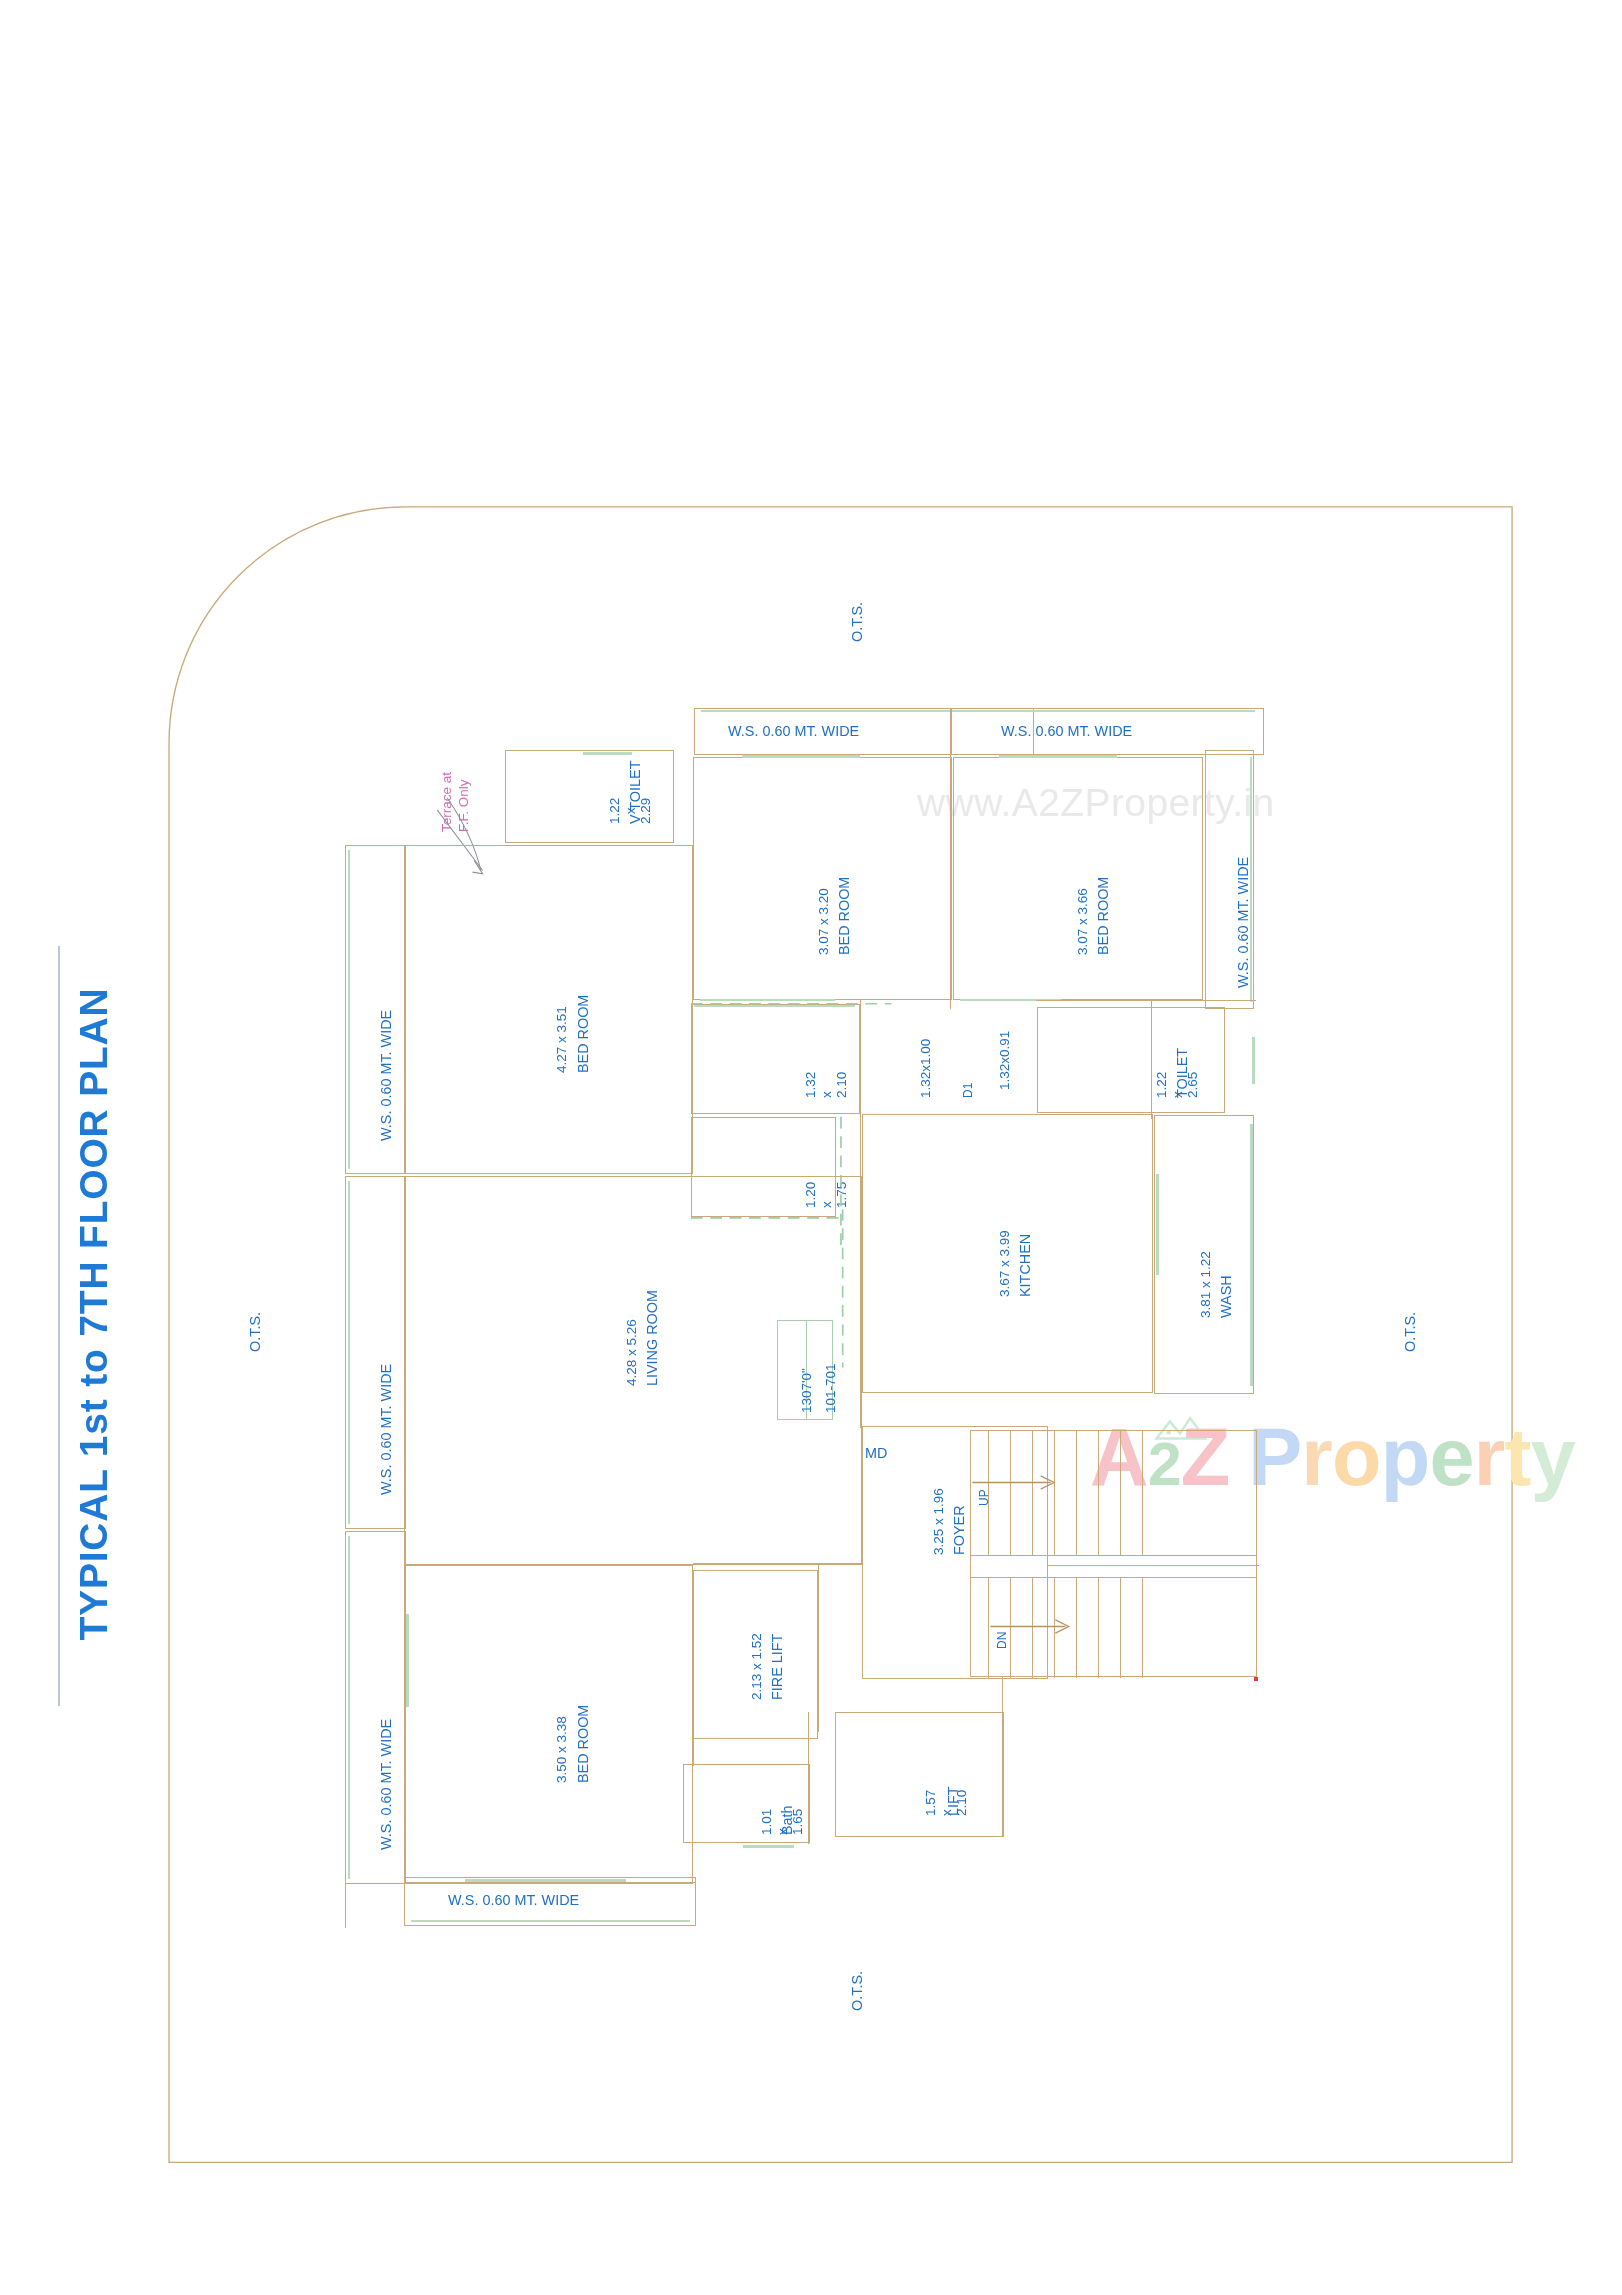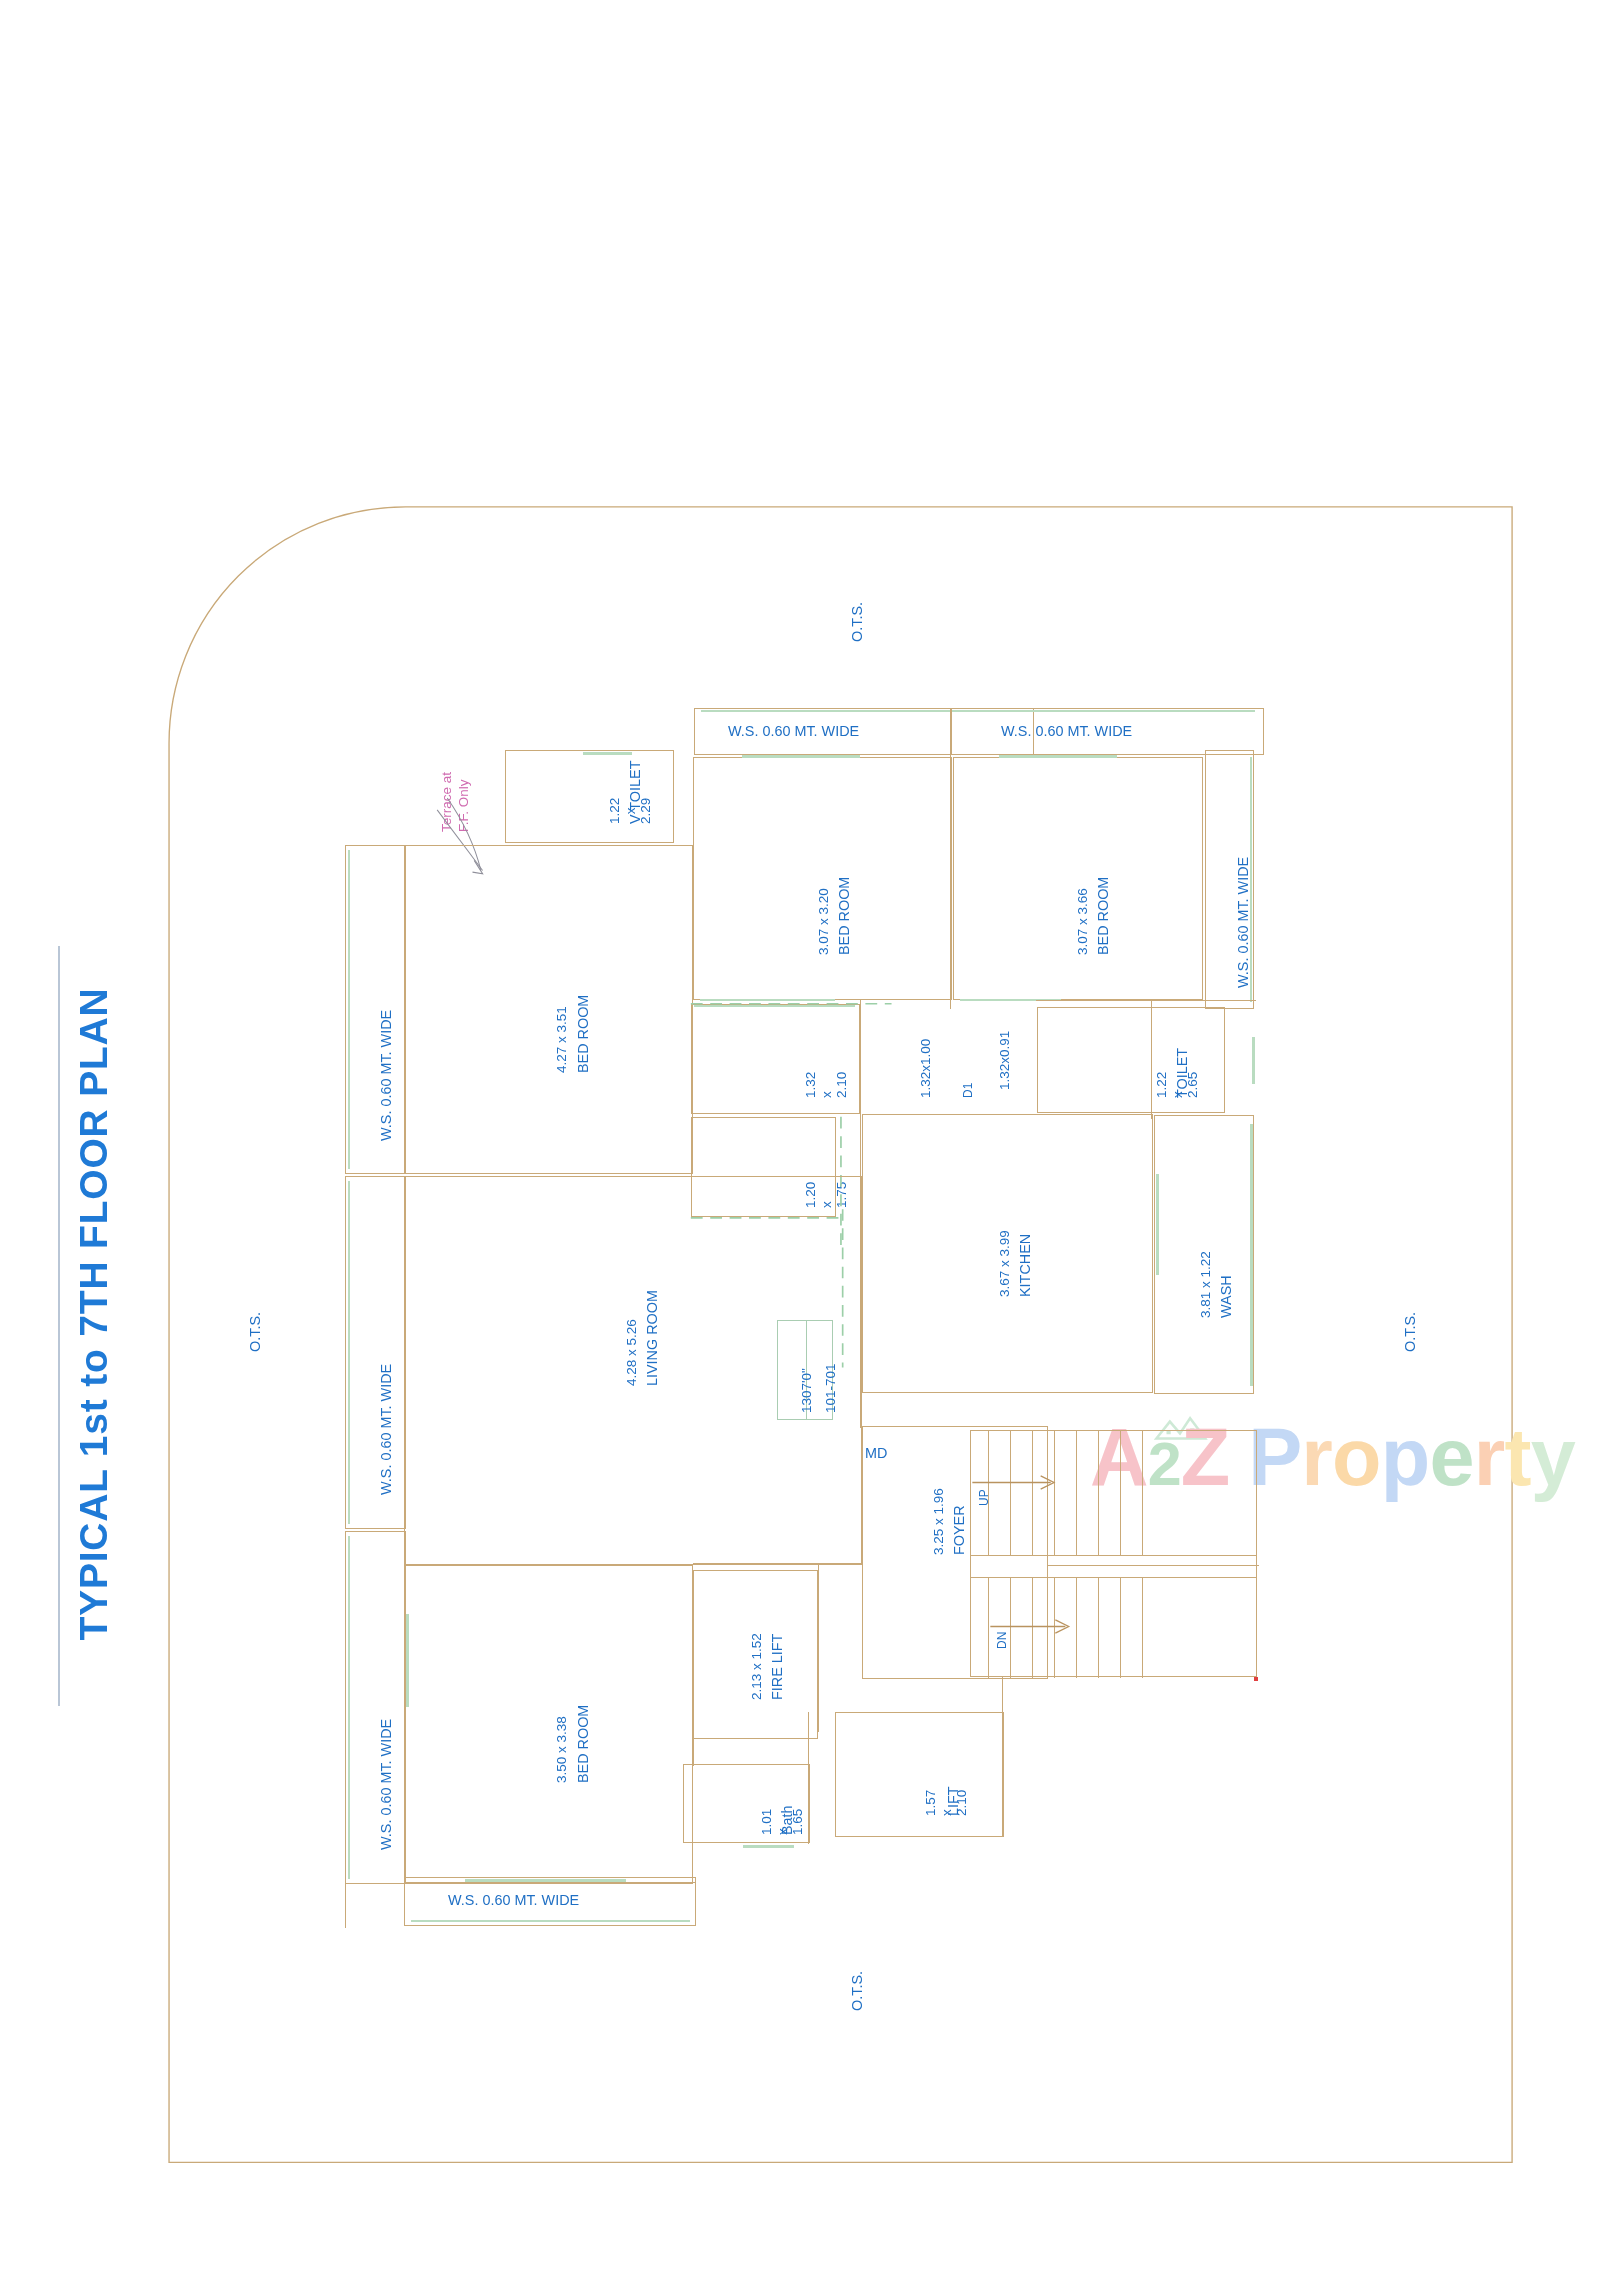--- a/index.html
+++ b/index.html
@@ -68,20 +68,21 @@
 
   <div class="title-wrap">
     <div class="title-rule"></div>
     <div class="title-txt">TYPICAL 1st to 7TH FLOOR PLAN</div>
   </div>
 
   <svg class="plot-outline" viewBox="0 0 1920 2717" width="1622" height="2295">
     <path d="M 1790 600 L 480 600 A 280 280 0 0 0 200 880 L 200 2560 L 1790 2560 L 1790 600 Z" fill="none" stroke="#c9a978" stroke-width="1.6"></path>
   </svg>
 
+  <div class="wm-url">www.A2ZProperty.in</div>
 
   <svg class="wm-house" viewBox="0 0 70 34">
     <path d="M4 30 L20 10 L32 24 L44 6 L62 30 Z" fill="none" stroke="#9ed4ae" stroke-width="3"></path>
     <rect x="16" y="20" width="5" height="5" fill="#9ed4ae"></rect>
     <rect x="44" y="18" width="5" height="5" fill="#9ed4ae"></rect>
   </svg>
 
   <div class="wm-logo">
     <span style="color:#f7c3c9">A</span><span style="color:#bfe2c7;font-size:61px">2</span><span style="color:#f7c3c9">Z</span><span style="width:18.6px"></span><span style="color:#c3d8f5">P</span><span style="color:#fbd9b4">r</span><span style="color:#fbd9a8">o</span><span style="color:#c3d8f5">p</span><span style="color:#bfe2c7">e</span><span style="color:#fbd0b4">r</span><span style="color:#fbe6b0">t</span><span style="color:#d4ecd6">y</span>
   </div>

